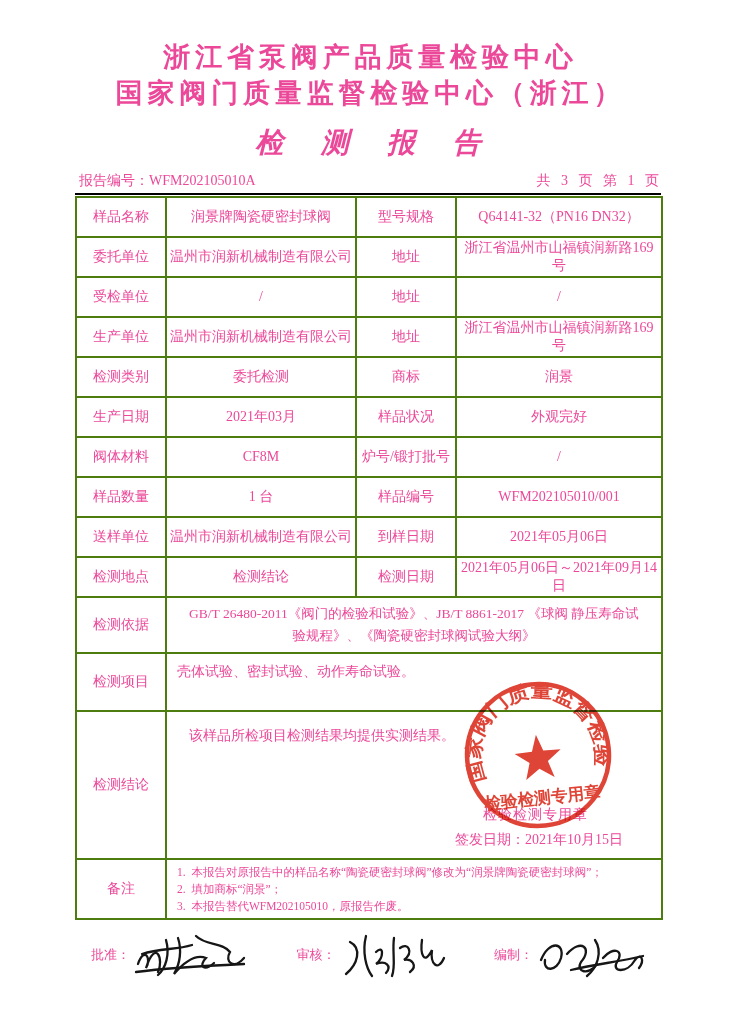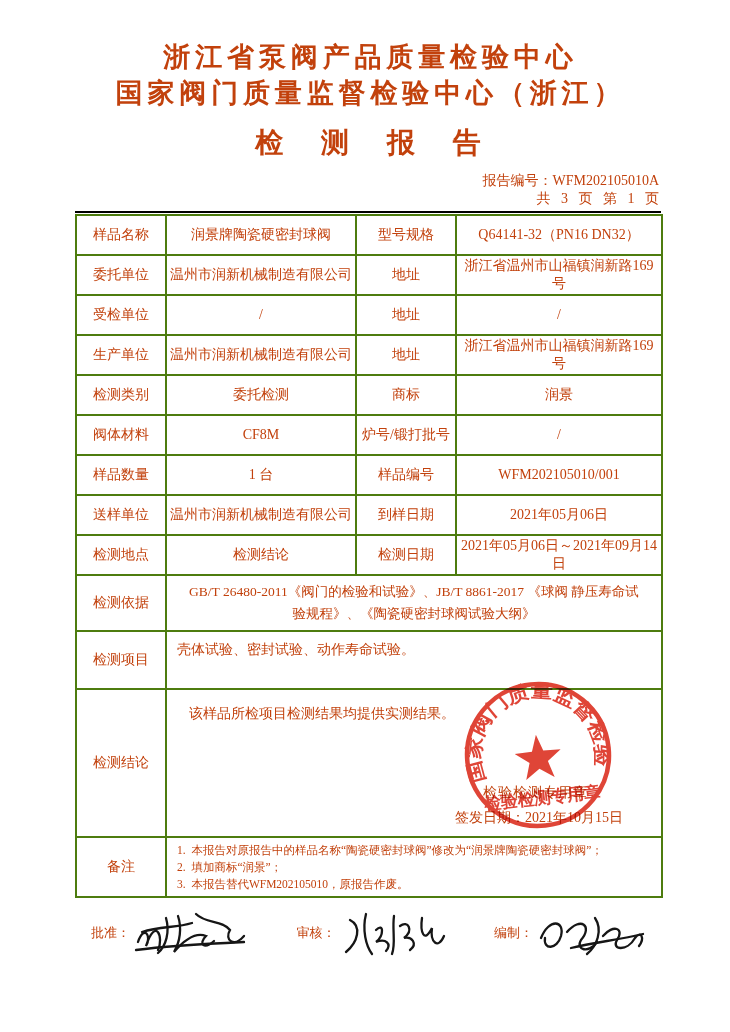--- a/index.html
+++ b/index.html
@@ -2,21 +2,21 @@
 <html><head>
 <meta charset="utf-8">
 <style>
   * { margin:0; padding:0; box-sizing:border-box; }
   html,body { background:#ffffff; }
   .page {
     position:relative;
     width:730px; height:1032px;
     margin:0 auto;
     background:#ffffff;
-    color:#c2410c;
+    color:#ec4899;
     font-family:"Liberation Serif","DejaVu Serif",serif;
     overflow:hidden;
   }
   .content { position:absolute; left:75px; top:40px; width:586px; }
 
   .title1, .title2 {
     text-align:center;
     font-family:"Liberation Sans","DejaVu Sans",sans-serif;
     font-weight:700;
     font-size:27px;
@@ -24,30 +24,30 @@
     margin-right:-0.18em;
     line-height:1.32;
     white-space:nowrap;
   }
   .report-title {
     text-align:center;
     font-size:28px;
     font-weight:600;
     margin-top:12px;
     line-height:1.4;
+    font-style:italic;
   }
   .report-title span { letter-spacing:1.35em; margin-right:-1.35em; }
 
   .header-line {
     display:flex; justify-content:space-between; align-items:flex-end;
     margin-top:10px;
     padding:0 2px 3px 4px;
     border-bottom:2px solid #000;
     font-size:14px;
-    flex-direction:column;
   }
   .page-info { word-spacing:7px; }
 
   table.report {
     width:100%;
     border-collapse:collapse;
     table-layout:fixed;
     margin-top:1px;
   }
   table.report td {
@@ -148,20 +148,26 @@
         <td>生产单位</td>
         <td>温州市润新机械制造有限公司</td>
         <td class="lbl3">地址</td>
         <td class="val4">浙江省温州市山福镇润新路169号</td>
       </tr>
       <tr class="info-row">
         <td>检测类别</td>
         <td>委托检测</td>
         <td class="lbl3">商标</td>
         <td class="val4">润景</td>
+      </tr>
+      <tr class="info-row">
+        <td>生产日期</td>
+        <td>2021年03月</td>
+        <td class="lbl3">样品状况</td>
+        <td class="val4">外观完好</td>
       </tr>
       <tr class="info-row">
         <td>阀体材料</td>
         <td>CF8M</td>
         <td class="lbl3">炉号/锻打批号</td>
         <td class="val4">/</td>
       </tr>
       <tr class="info-row">
         <td>样品数量</td>
         <td>1 台</td>

